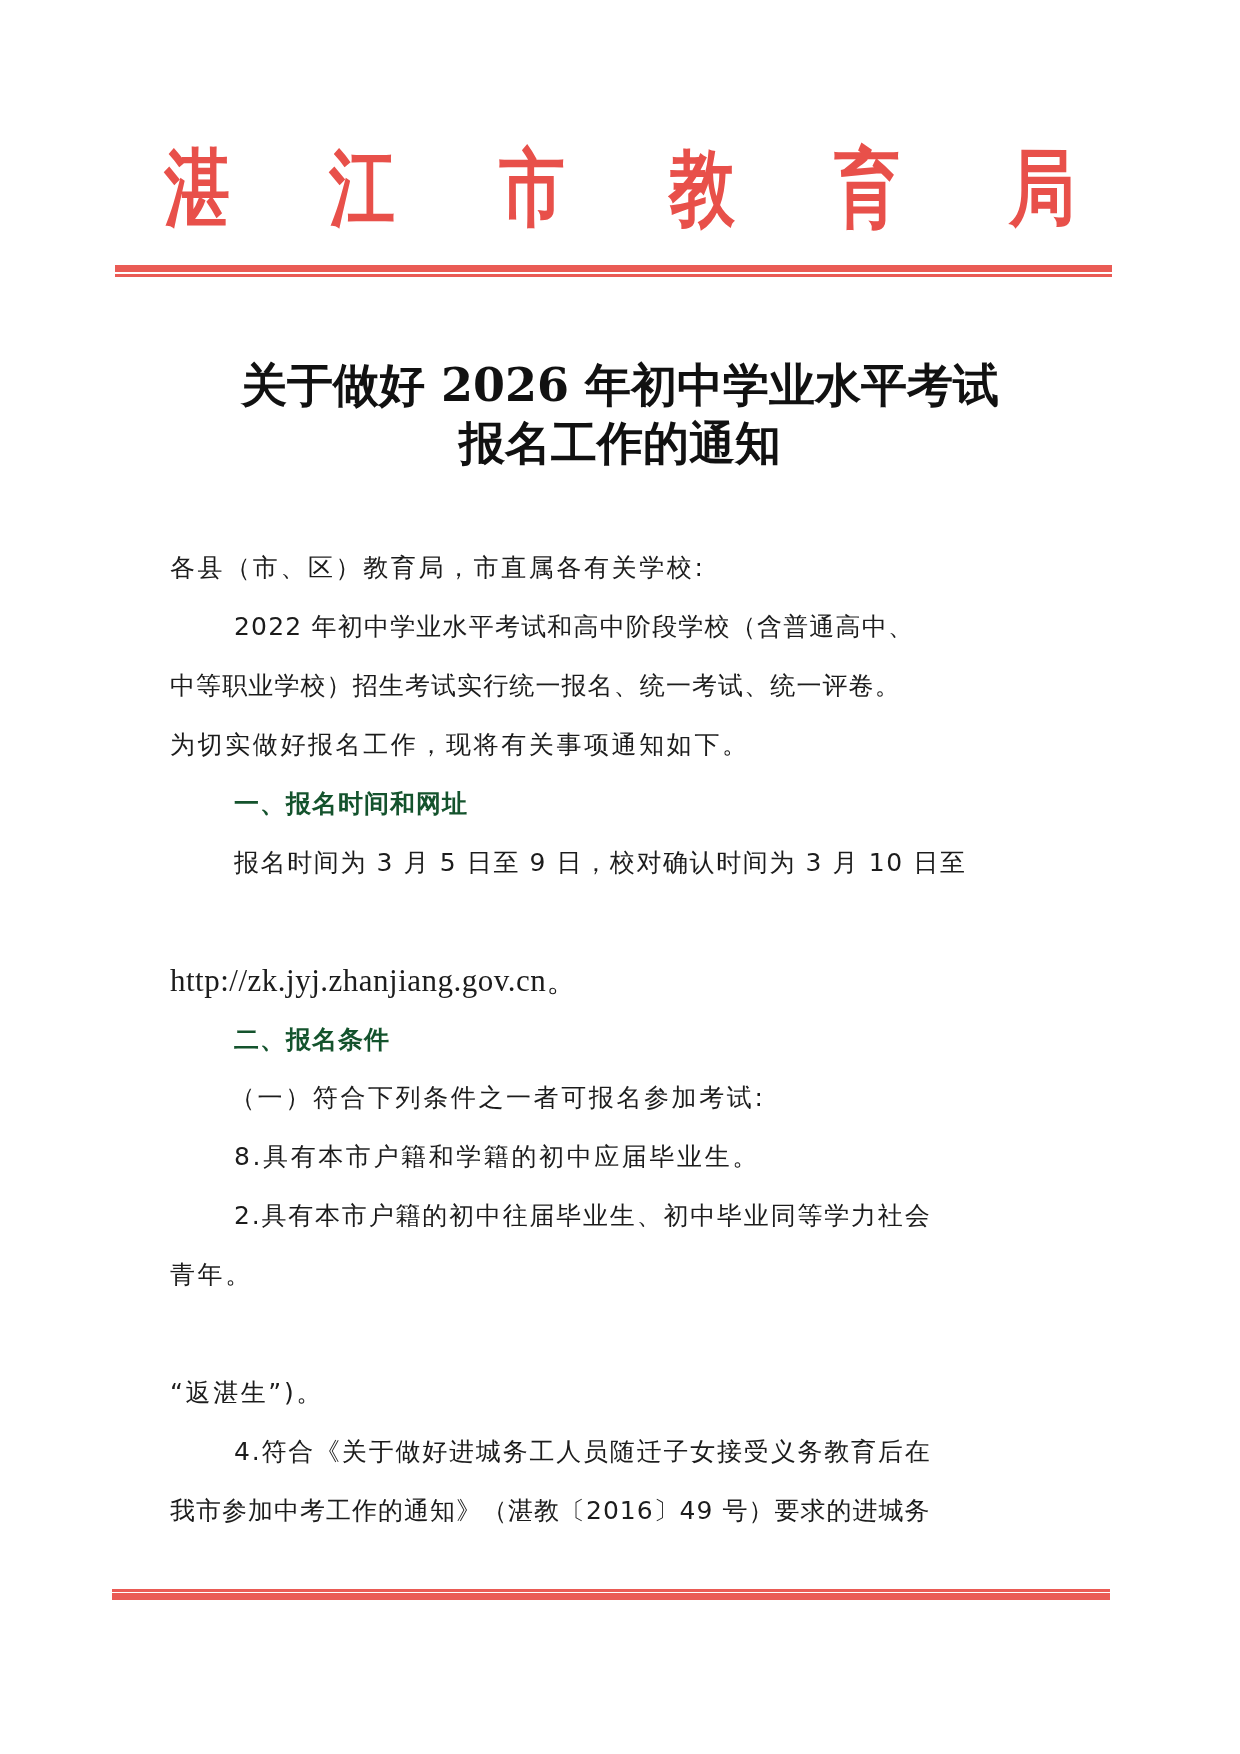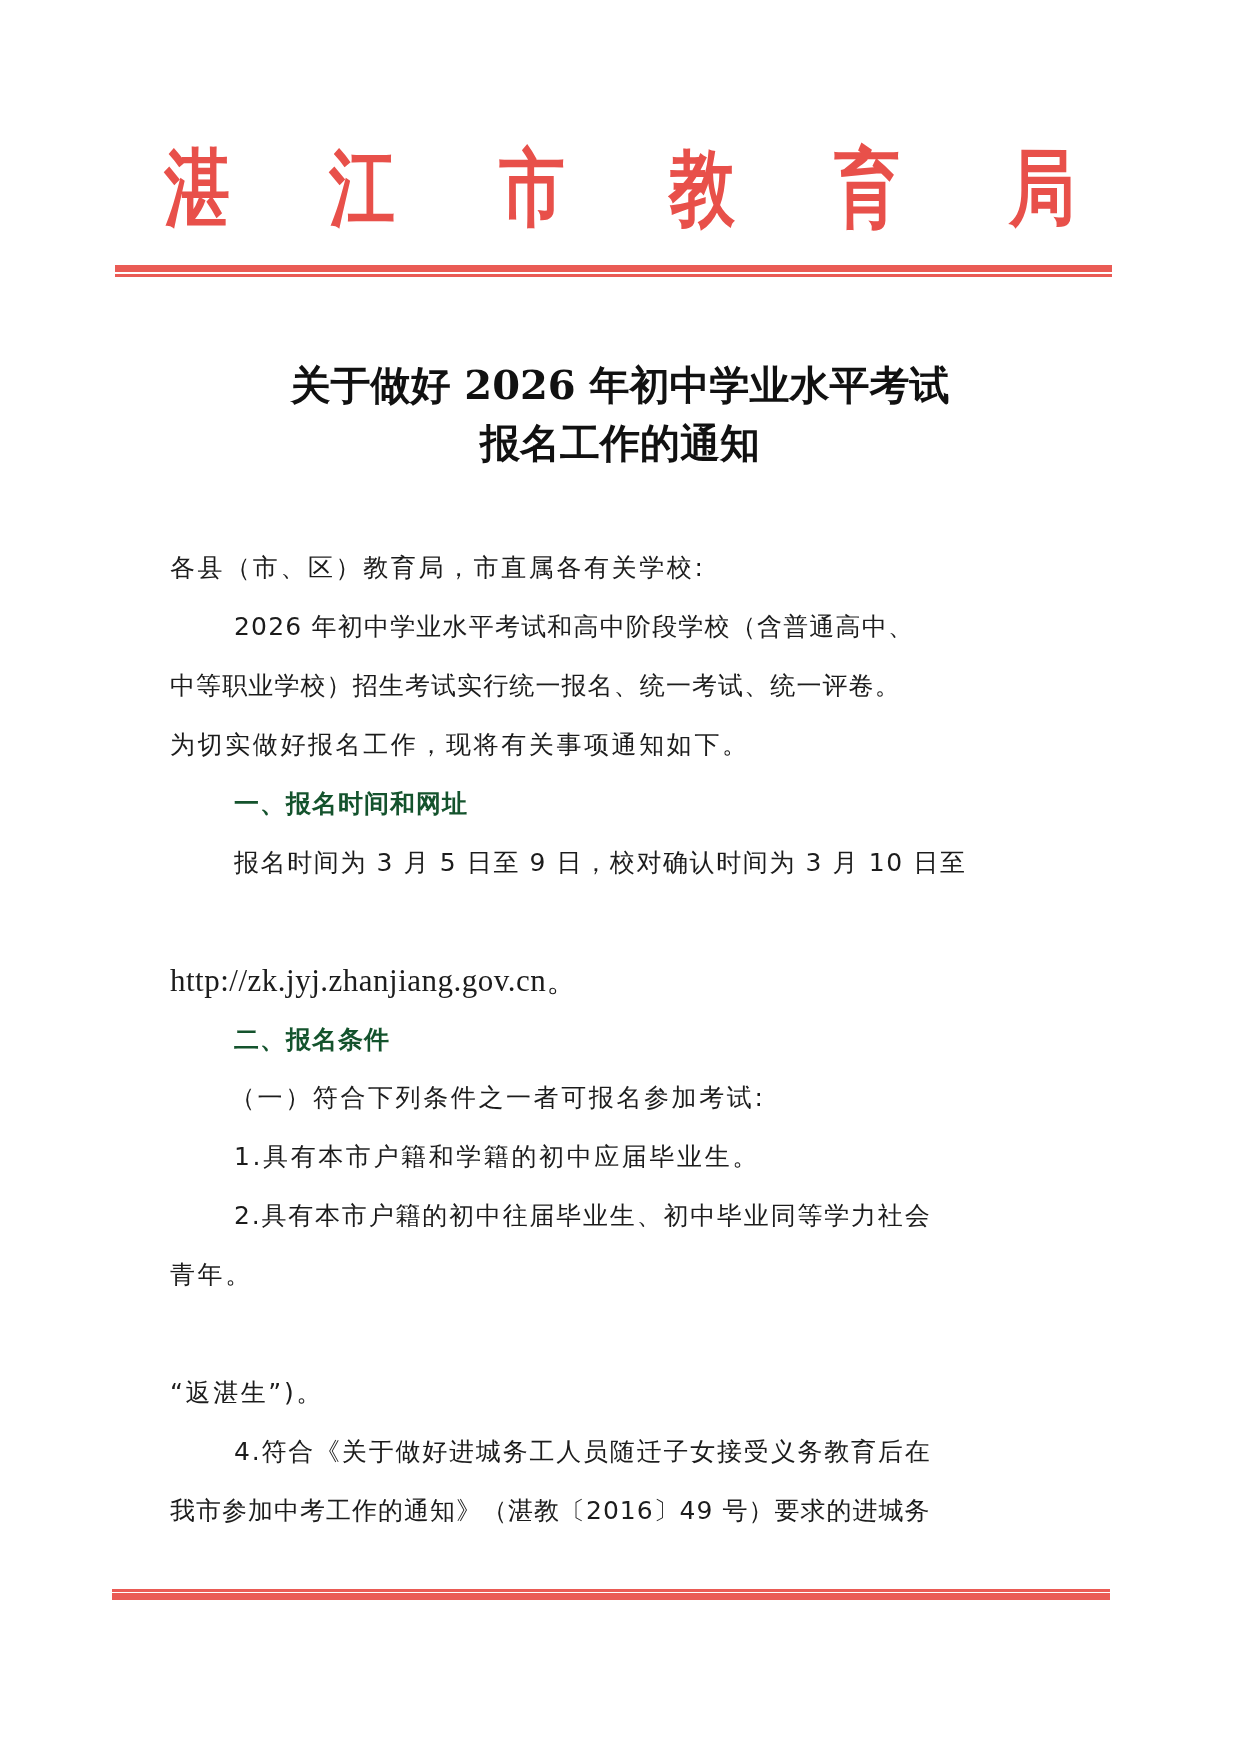--- a/index.html
+++ b/index.html
@@ -18,21 +18,21 @@
 
   .rule { position: absolute; left: 115px; width: 997px; background: #ea5b55; }
   .rule-top-thick { top: 265px; height: 7px; }
   .rule-top-thin  { top: 274px; height: 3px; }
   .rule-bot-thin  { top: 1589px; height: 3px; left: 112px; width: 998px; }
   .rule-bot-thick { top: 1593px; height: 7px; left: 112px; width: 998px; }
 
   .doc-title {
     position: absolute; left: 0; width: 1240px; text-align: center;
     font-family: "DejaVu Serif", "Liberation Serif", serif; font-weight: bold;
-    font-size: 40px; line-height: 58px; color: #111;
+    font-size: 46px; line-height: 58px; color: #111;
   }
   .doc-title.l1 { top: 356px; }
   .doc-title.l2 { top: 414px; }
 
   .line {
     position: absolute; left: 170px; width: 905px; white-space: nowrap;
     font-family: "DejaVu Sans", "Liberation Sans", sans-serif;
     font-size: 25px; line-height: 40px; color: #1c1c1c; letter-spacing: 2.6px;
   }
   .line.indent { left: 234px; }
@@ -54,34 +54,34 @@
   </div>
 
   <div class="rule rule-top-thick"></div>
   <div class="rule rule-top-thin"></div>
 
   <div class="doc-title l1">关于做好 2026 年初中学业水平考试</div>
   <div class="doc-title l2">报名工作的通知</div>
 
   <div class="line" style="top:548px">各县（市、区）教育局，市直属各有关学校:</div>
 
-  <div class="line indent" style="top:607px; width:841px; letter-spacing:1.2px">2026 年初中学业水平考试和高中阶段学校（含普通高中、</div>
+  <div class="line indent" style="top:607px; width:841px; letter-spacing:1.2px">2022 年初中学业水平考试和高中阶段学校（含普通高中、</div>
   <div class="line" style="top:666px; letter-spacing:1.1px">中等职业学校）招生考试实行统一报名、统一考试、统一评卷。</div>
   <div class="line" style="top:725px">为切实做好报名工作，现将有关事项通知如下。</div>
 
   <div class="line indent heading" style="top:784px">一、报名时间和网址</div>
 
   <div class="line indent" style="top:843px; letter-spacing:1.6px">报名时间为 3 月 5 日至 9 日，校对确认时间为 3 月 10 日至</div>
   <div class="line serif" style="top:961px">http://zk.jyj.zhanjiang.gov.cn。</div>
 
   <div class="line indent heading" style="top:1020px">二、报名条件</div>
 
   <div class="line" style="top:1078px; left:230px">（一）符合下列条件之一者可报名参加考试:</div>
 
-  <div class="line indent" style="top:1137px">1.具有本市户籍和学籍的初中应届毕业生。</div>
+  <div class="line indent" style="top:1137px">8.具有本市户籍和学籍的初中应届毕业生。</div>
 
   <div class="line indent" style="top:1196px; letter-spacing:1.8px">2.具有本市户籍的初中往届毕业生、初中毕业同等学力社会</div>
   <div class="line" style="top:1255px">青年。</div>
 
   <div class="line" style="top:1373px">“返湛生”)。</div>
 
   <div class="line indent" style="top:1432px; letter-spacing:1.8px">4.符合《关于做好进城务工人员随迁子女接受义务教育后在</div>
   <div class="line" style="top:1491px; letter-spacing:1.0px">我市参加中考工作的通知》（湛教〔2016〕49 号）要求的进城务</div>
 
   <div class="rule rule-bot-thin"></div>

